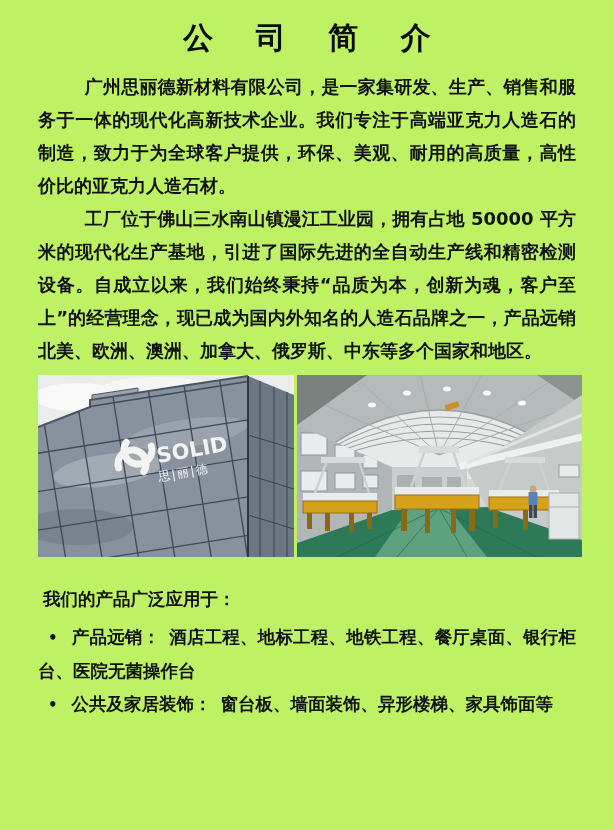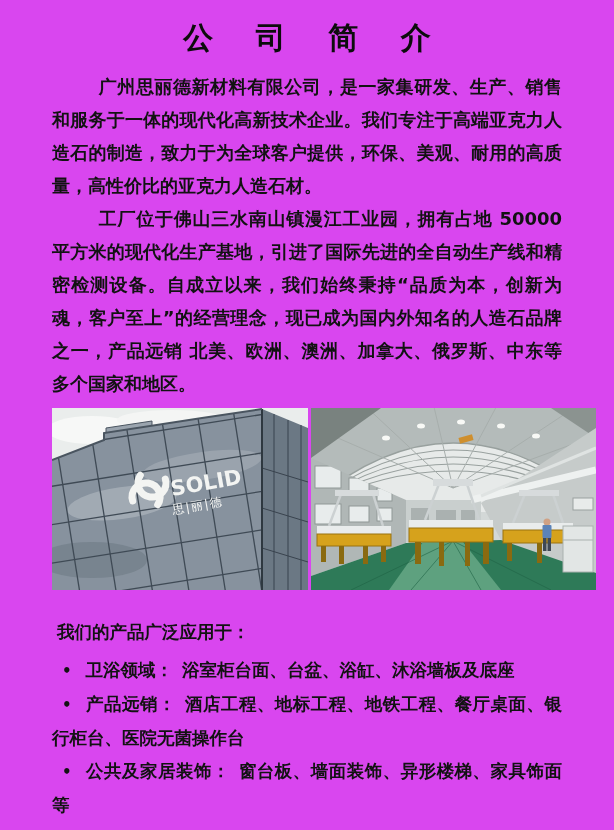--- a/index.html
+++ b/index.html
@@ -1,26 +1,26 @@
 <!DOCTYPE html>
 <html><head>
 <meta charset="utf-8">
 <style>
   html,body{margin:0;padding:0;background:#ffffff;}
   .page{
-    width:614px;height:830px;background:#d946ef;color:#101010;
+    width:614px;height:830px;background:#bef264;color:#101010;
     font-family:"DejaVu Sans",sans-serif;position:relative;overflow:hidden;
   }
   .title{
     margin:0;padding-top:18px;text-align:center;
     font-family:"DejaVu Serif","Liberation Serif",serif;
     font-size:30px;line-height:40px;font-weight:700;
     letter-spacing:16px;text-indent:16px;color:#0c0c0c;
   }
-  .content{padding:0 52px;}
+  .content{padding:0 38px;}
   p.body{
     margin:0;font-size:18px;font-weight:700;line-height:33px;
     text-align:justify;text-indent:2.6em;color:#121212;
   }
   p.body.first{margin-top:12px;}
   .photo-row{display:flex;gap:3px;margin-top:8px;}
   .photo-row svg{display:block;flex:0 0 auto;}
   .apps{margin-top:26px;font-size:17.5px;font-weight:700;line-height:33px;color:#121212;}
   .apps .intro{margin:5px;}
   .app-item{margin:0;text-indent:10px;text-align:justify;}
@@ -193,23 +193,20 @@
         </g>
         <rect x="252" y="118" width="30" height="46" fill="#e2e6e5" stroke="#aab1af"></rect>
         <line x1="252" y1="132" x2="282" y2="132" stroke="#aab1af"></line>
       </svg>
     </div>
 
     <div class="apps">
       <p class="intro">我们的产品广泛应用于：</p>
 
 
-      <p class="app-item">
-        <span class="bullet">•</span><span class="item-label">卫浴领域：</span><span class="item-content">浴室柜台面、台盆、浴缸、沐浴墙板及底座</span>
-      </p>
 
       <p class="app-item">
         <span class="bullet">•</span><span class="item-label">产品远销：</span><span class="item-content">酒店工程、地标工程、地铁工程、餐厅桌面、银行柜台、医院无菌操作台</span>
       </p>
 
       <p class="app-item">
         <span class="bullet">•</span><span class="item-label">公共及家居装饰：</span><span class="item-content">窗台板、墙面装饰、异形楼梯、家具饰面等</span>
       </p>
     </div>
   </div>

